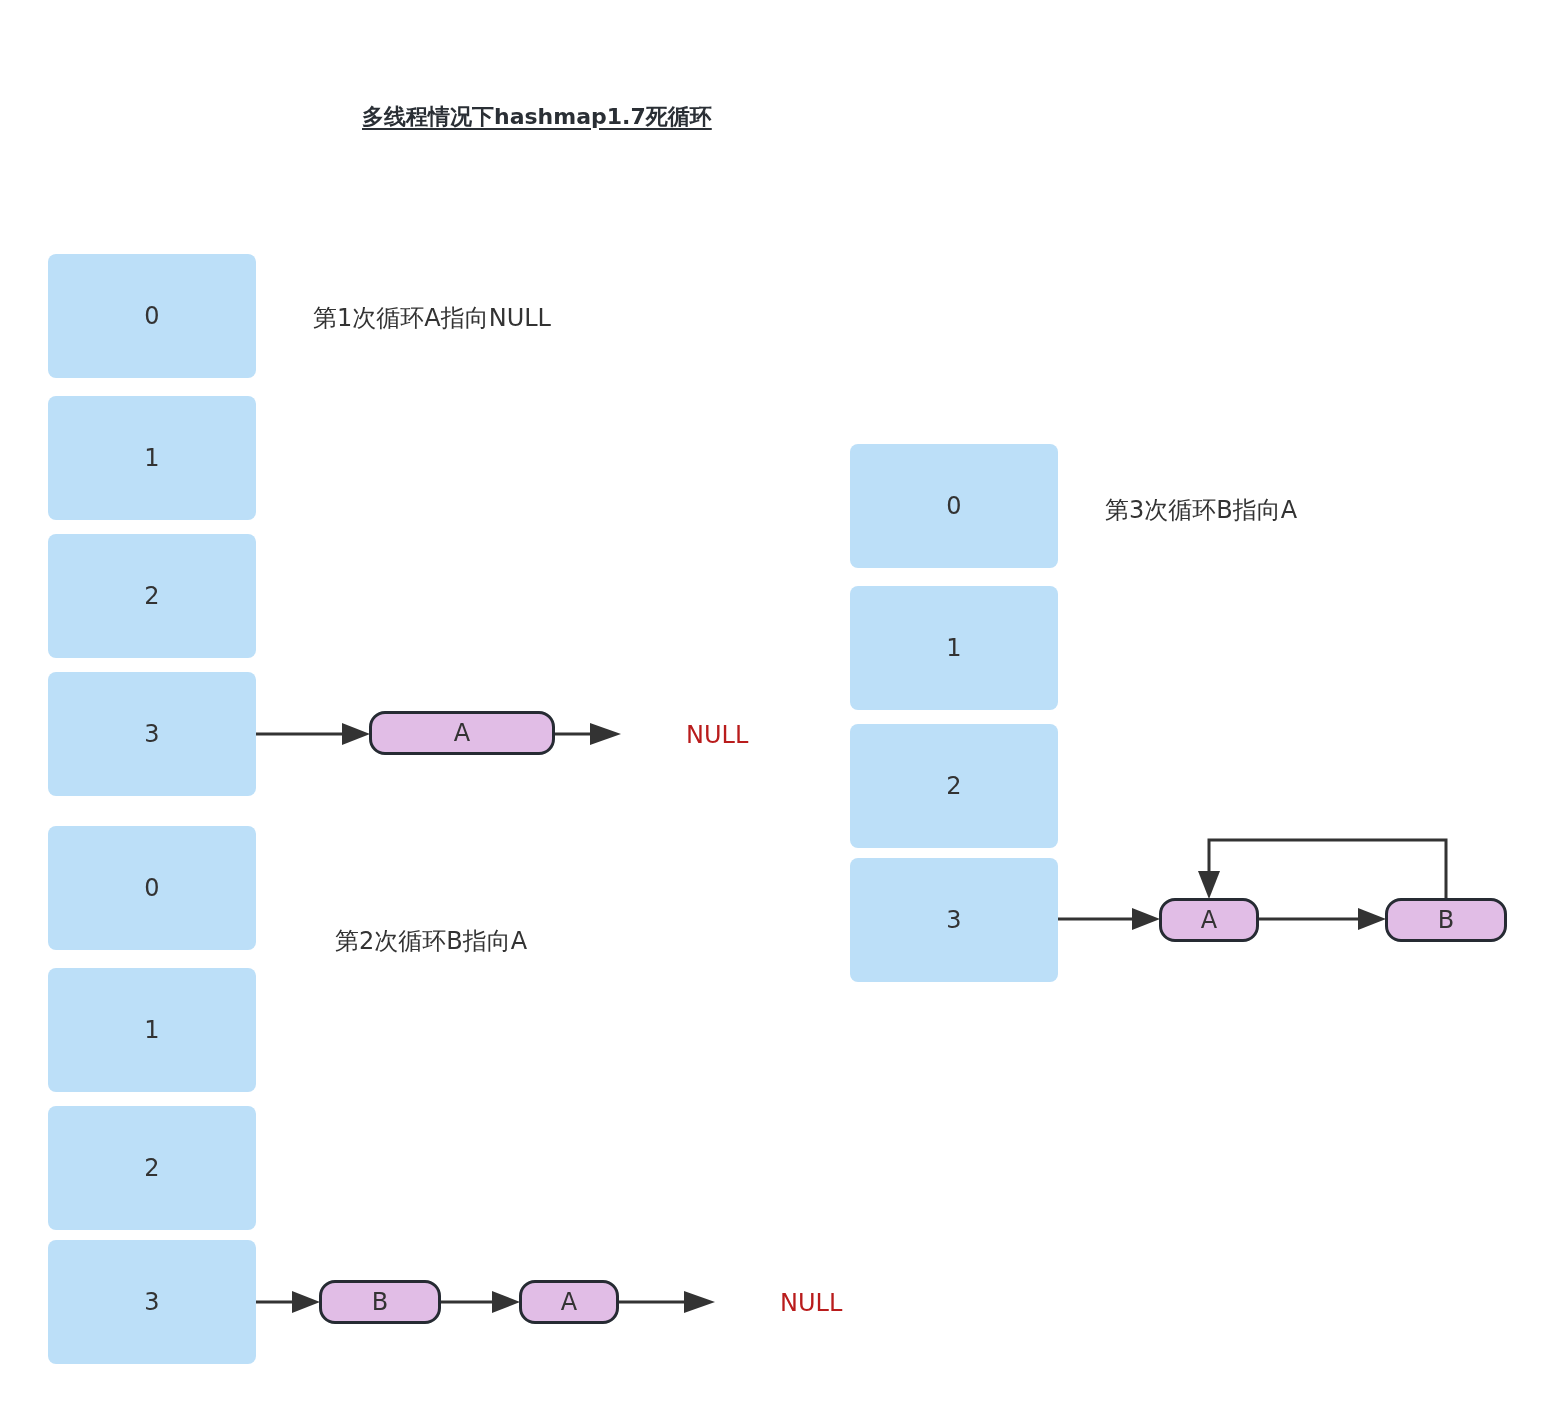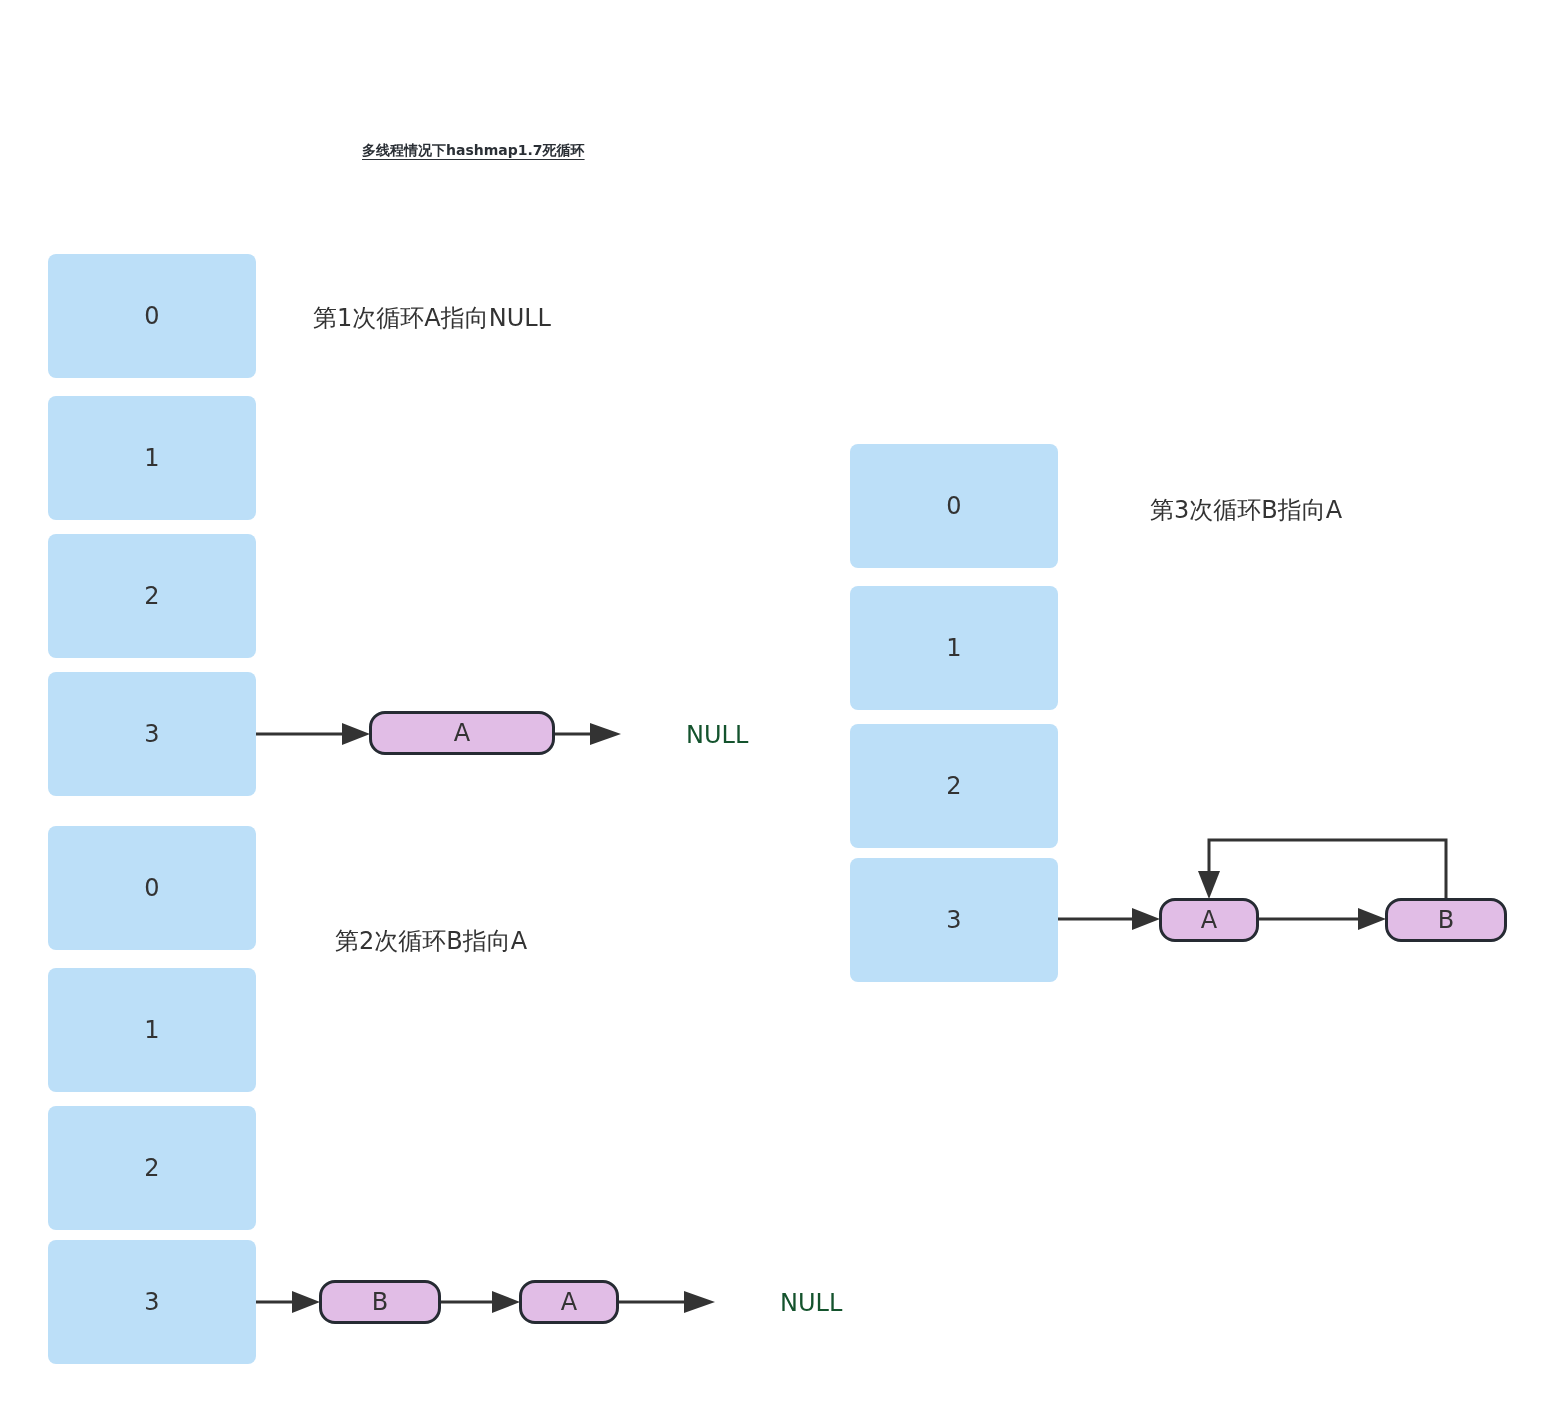--- a/index.html
+++ b/index.html
@@ -1,23 +1,23 @@
 <!DOCTYPE html>
 <html><head>
   <meta charset="utf-8">
   <style>
     html, body { margin: 0; padding: 0; background: #ffffff; }
     body { width: 1556px; height: 1412px; position: relative; overflow: hidden;
            font-family: "DejaVu Sans", "Liberation Sans", sans-serif; color: #333333; }
-    .title { position: absolute; left: 362px; top: 102px; font-size: 14px; font-weight: bold;
-             color: #2a2f35; text-decoration: underline; text-underline-offset: 4px; white-space: nowrap; margin-top: 40px; }
+    .title { position: absolute; left: 362px; top: 102px; font-size: 22px; font-weight: bold;
+             color: #2a2f35; text-decoration: underline; text-underline-offset: 4px; white-space: nowrap; }
     .cell { position: absolute; width: 208px; height: 124px; background: #bcdff8; border-radius: 8px;
             display: flex; align-items: center; justify-content: center; font-size: 24px; color: #333; }
     .caption { position: absolute; font-size: 24px; color: #333; white-space: nowrap; text-align: center; }
-    .null { position: absolute; font-size: 24px; color: #14532d; white-space: nowrap; }
+    .null { position: absolute; font-size: 24px; color: #b91c1c; white-space: nowrap; }
     .node { position: absolute; height: 44px; background: #e1bde6; border: 3px solid #262b33;
             border-radius: 16px; box-sizing: border-box; display: flex; align-items: center;
             justify-content: center; font-size: 24px; color: #333; }
     svg.arrows { position: absolute; left: 0; top: 0; width: 1556px; height: 1412px; pointer-events: none; }
   </style>
 </head>
 <body>
 
 <div class="title">多线程情况下hashmap1.7死循环</div>
 
@@ -35,21 +35,21 @@
 <div class="cell" style="left:48px;top:1240px">3</div>
 <div class="caption" style="left:335px;top:925px">第2次循环B指向A</div>
 <div class="node" style="left:319px;top:1280px;width:122px">B</div>
 <div class="node" style="left:519px;top:1280px;width:100px">A</div>
 <div class="null" style="left:780px;top:1289px">NULL</div>
 
 <div class="cell" style="left:850px;top:444px">0</div>
 <div class="cell" style="left:850px;top:586px">1</div>
 <div class="cell" style="left:850px;top:724px">2</div>
 <div class="cell" style="left:850px;top:858px">3</div>
-<div class="caption" style="left:1150px;top:494px">第3次循环B指向A</div>
+<div class="caption" style="left:1105px;top:494px">第3次循环B指向A</div>
 <div class="node" style="left:1159px;top:898px;width:100px">A</div>
 <div class="node" style="left:1385px;top:898px;width:122px">B</div>
 
 <svg class="arrows" viewBox="0 0 1556 1412">
   <defs>
     <marker id="ah" markerWidth="10" markerHeight="10" refX="9" refY="5" orient="auto" markerUnits="userSpaceOnUse" viewBox="0 0 10 10">
       <path d="M0,0 L10,5 L0,10 z" fill="#333"></path>
     </marker>
   </defs>
 

